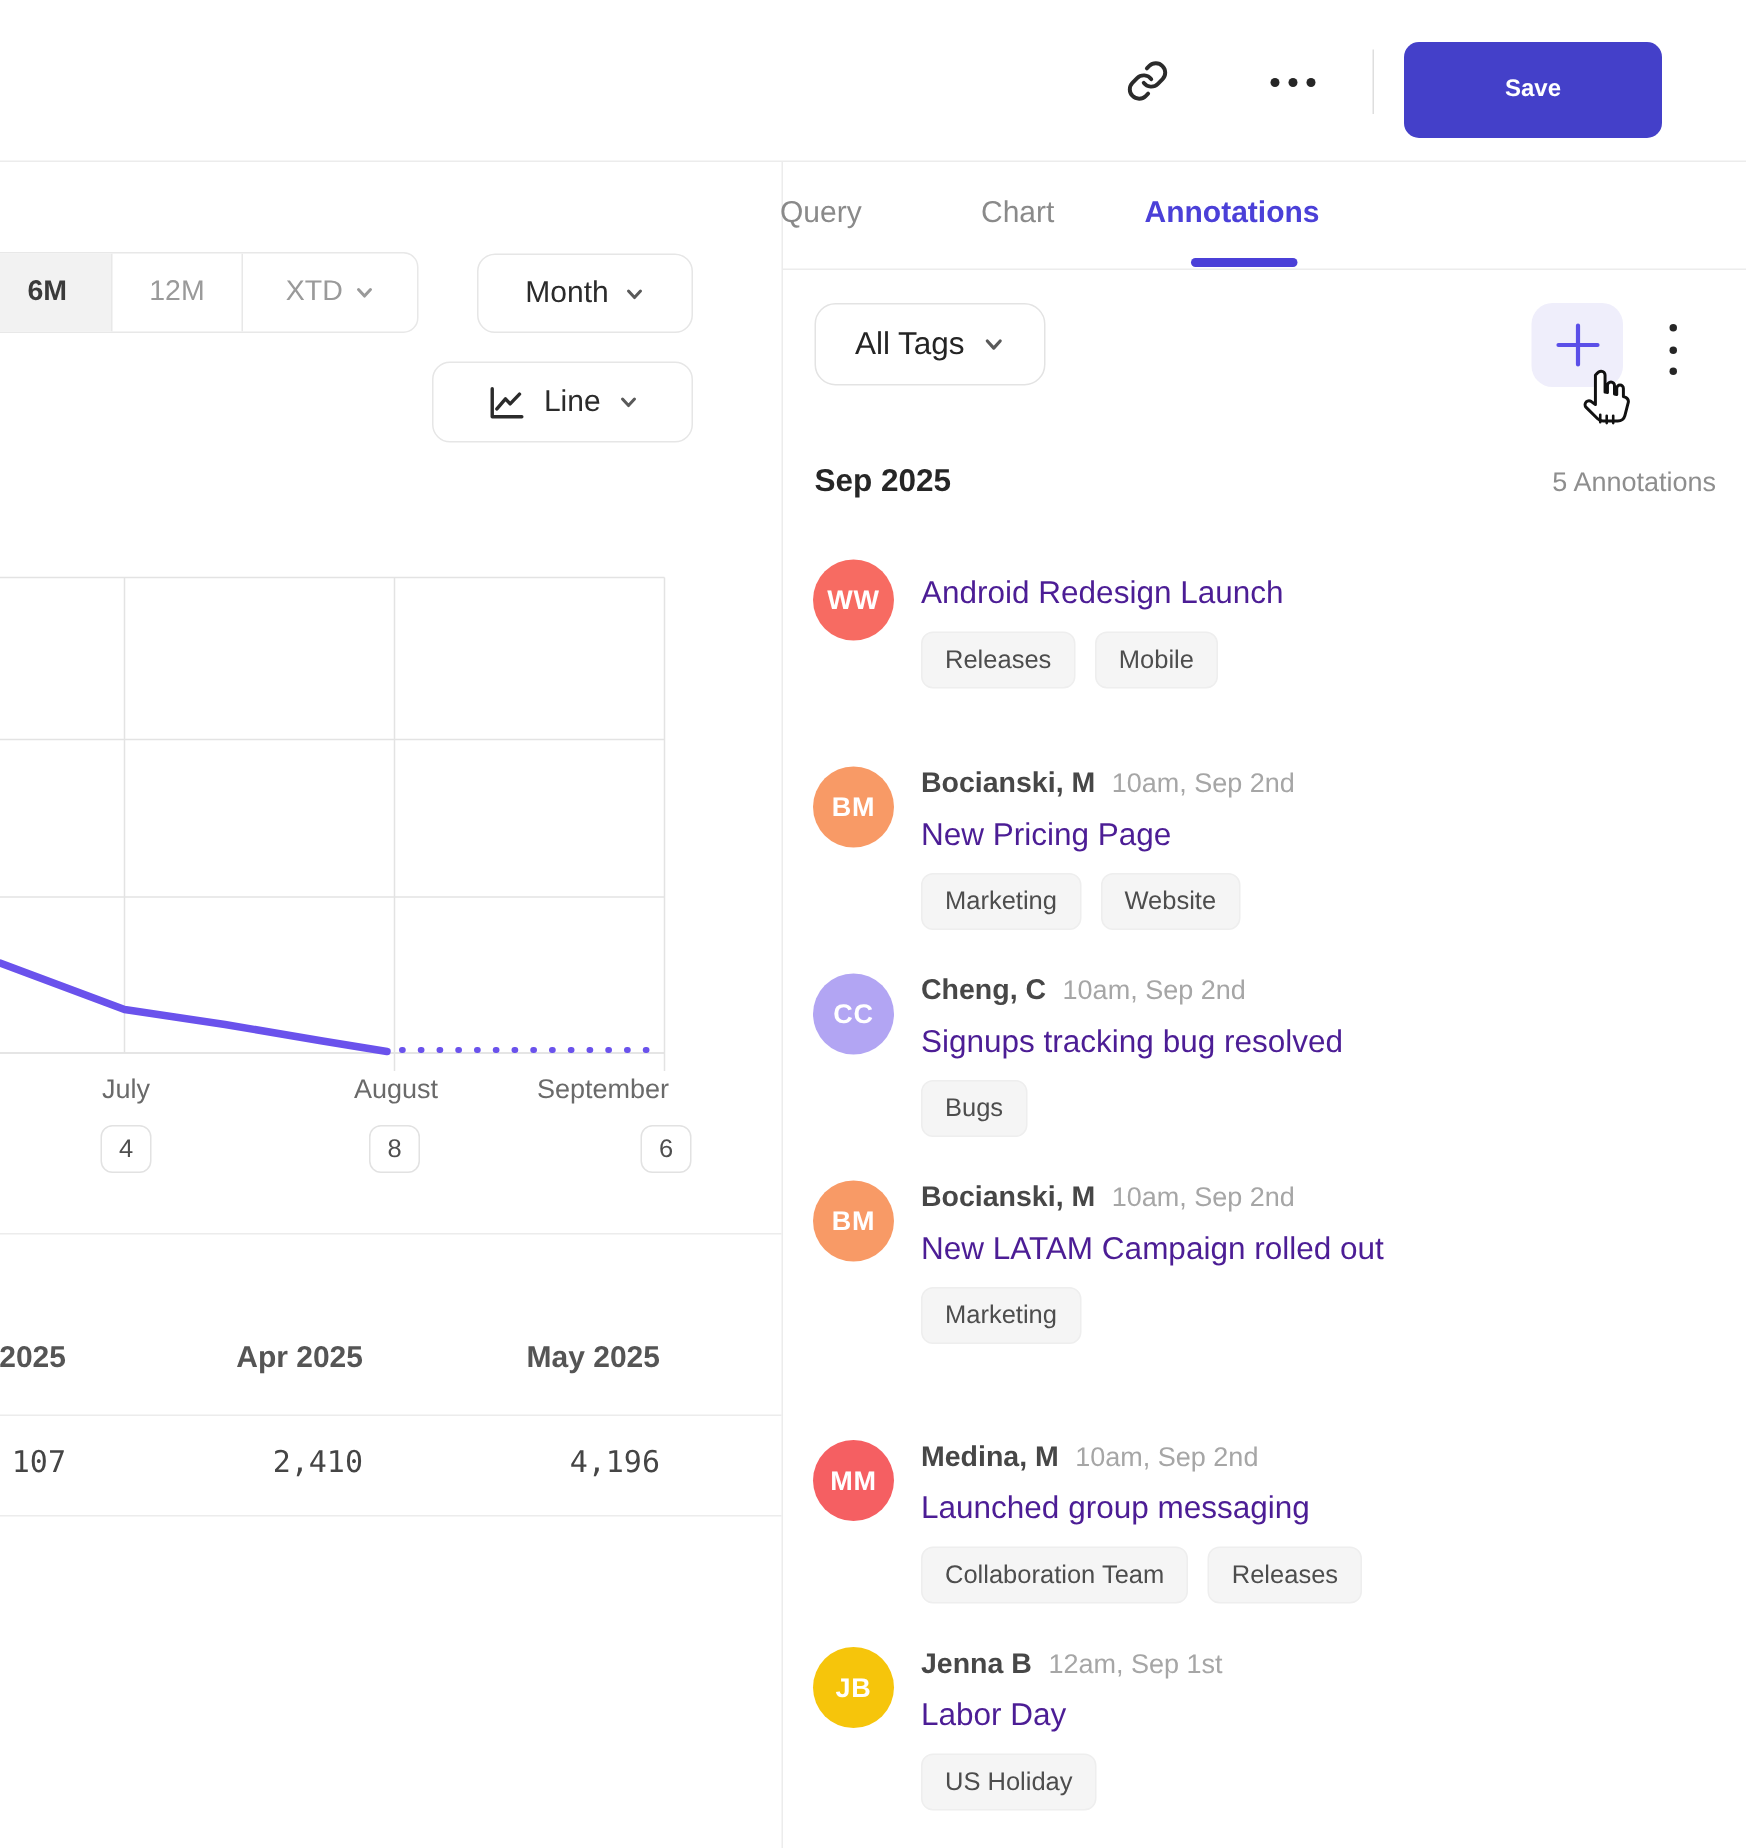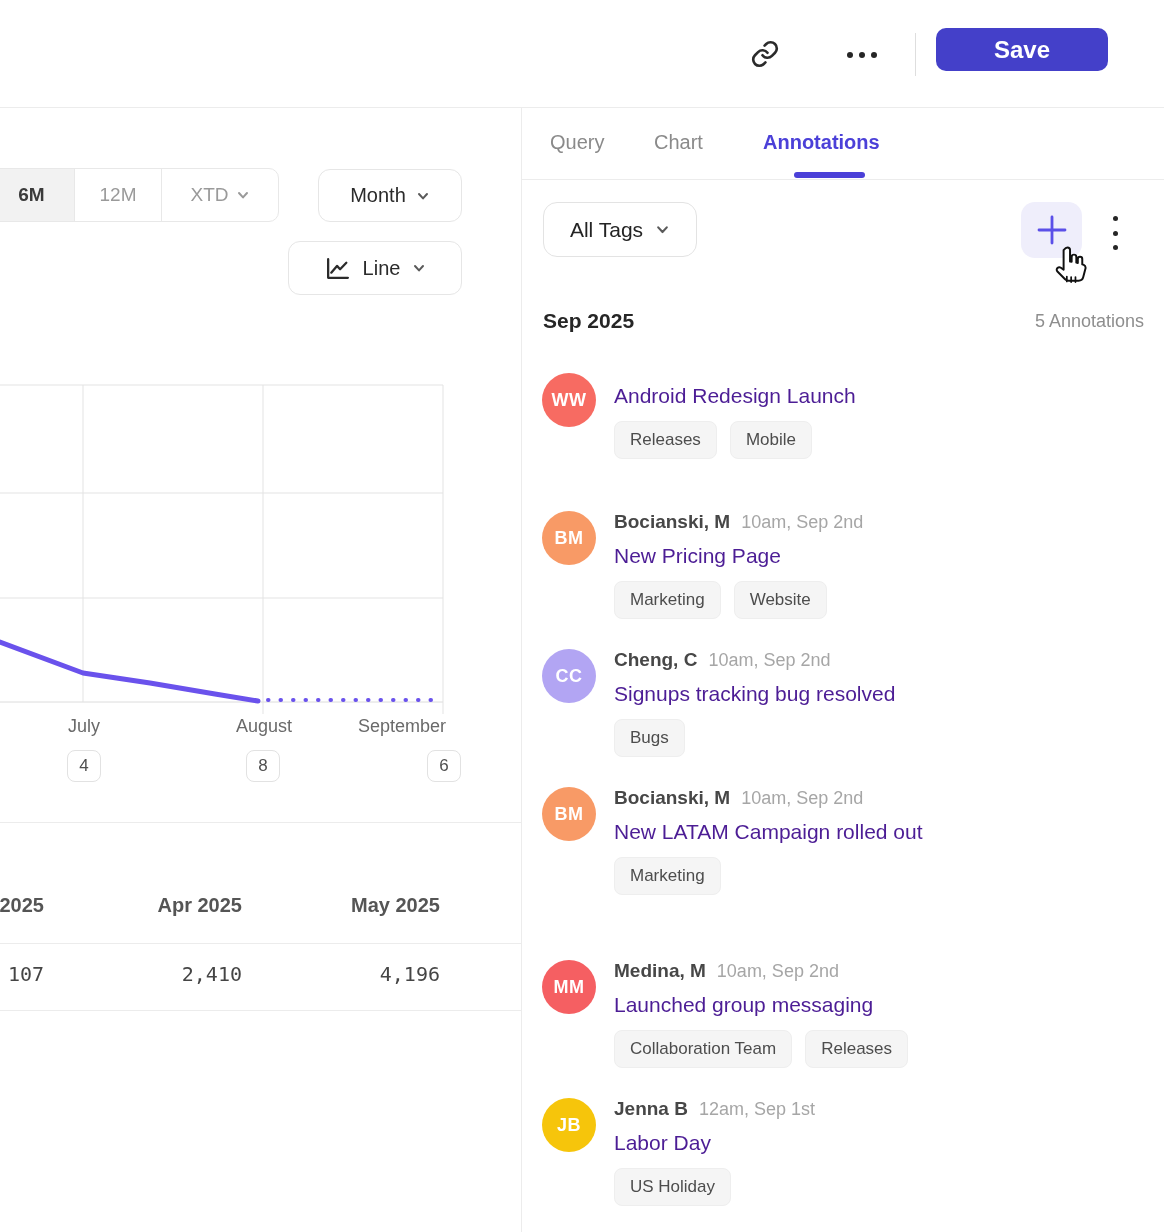--- a/index.html
+++ b/index.html
@@ -9,22 +9,22 @@
     font-family:"Liberation Sans","DejaVu Sans",sans-serif;
     -webkit-font-smoothing:antialiased; color:#2b2b2b;
   }
   .abs { position:absolute; }
   .hline { position:absolute; height:1px; background:#ececec; }
   .vline { position:absolute; width:1px; background:#ececec; }
 
   
   .icon-btn { display:flex; align-items:center; justify-content:center; cursor:pointer; }
   .save-btn {
-    left:936px; top:28px; width:172px; height:43px; border-radius:10px;
-    background:#4440c9; color:#fff; font-size:24px; font-weight:600;
+    left:936px; top:28px; width:172px; height:64px; border-radius:10px;
+    background:#4440c9; color:#fff; font-size:16px; font-weight:600;
     display:flex; align-items:center; justify-content:center; cursor:pointer; border:none;
   }
   .hdr-divider { left:915px; top:33px; height:43px; background:#dedede; }
 
   
   .tab { position:absolute; top:131px; font-size:20px; cursor:pointer; white-space:nowrap; }
   .tab.inactive { color:#8a8a8a; font-weight:500; }
   .tab.active { color:#4b40d8; font-weight:600; }
   .tab-underline { left:794px; top:172px; width:71px; height:6px; border-radius:3px; background:#4b40d8; }
 
@@ -110,21 +110,21 @@
 
 <div class="vline hdr-divider"></div>
 
 <button class="abs save-btn">Save</button>
 
 <div class="hline" style="left:0;top:107px;width:1164px;"></div>
 
 <div class="vline" style="left:521px;top:108px;height:1124px;"></div>
 <div class="hline" style="left:522px;top:179px;width:642px;"></div>
 
-<div class="tab inactive" style="left:550px;">Query</div>
+<div class="tab inactive" style="left:520px;">Query</div>
 <div class="tab inactive" style="left:654px;">Chart</div>
 <div class="tab active" style="left:763px;">Annotations</div>
 <div class="abs tab-underline"></div>
 
 <div class="range-group abs">
   <div class="range-seg active" style="width:85px;">
     <span>6M</span>
   </div>
   <div class="range-seg" style="width:87px;">
     <span>12M</span>

